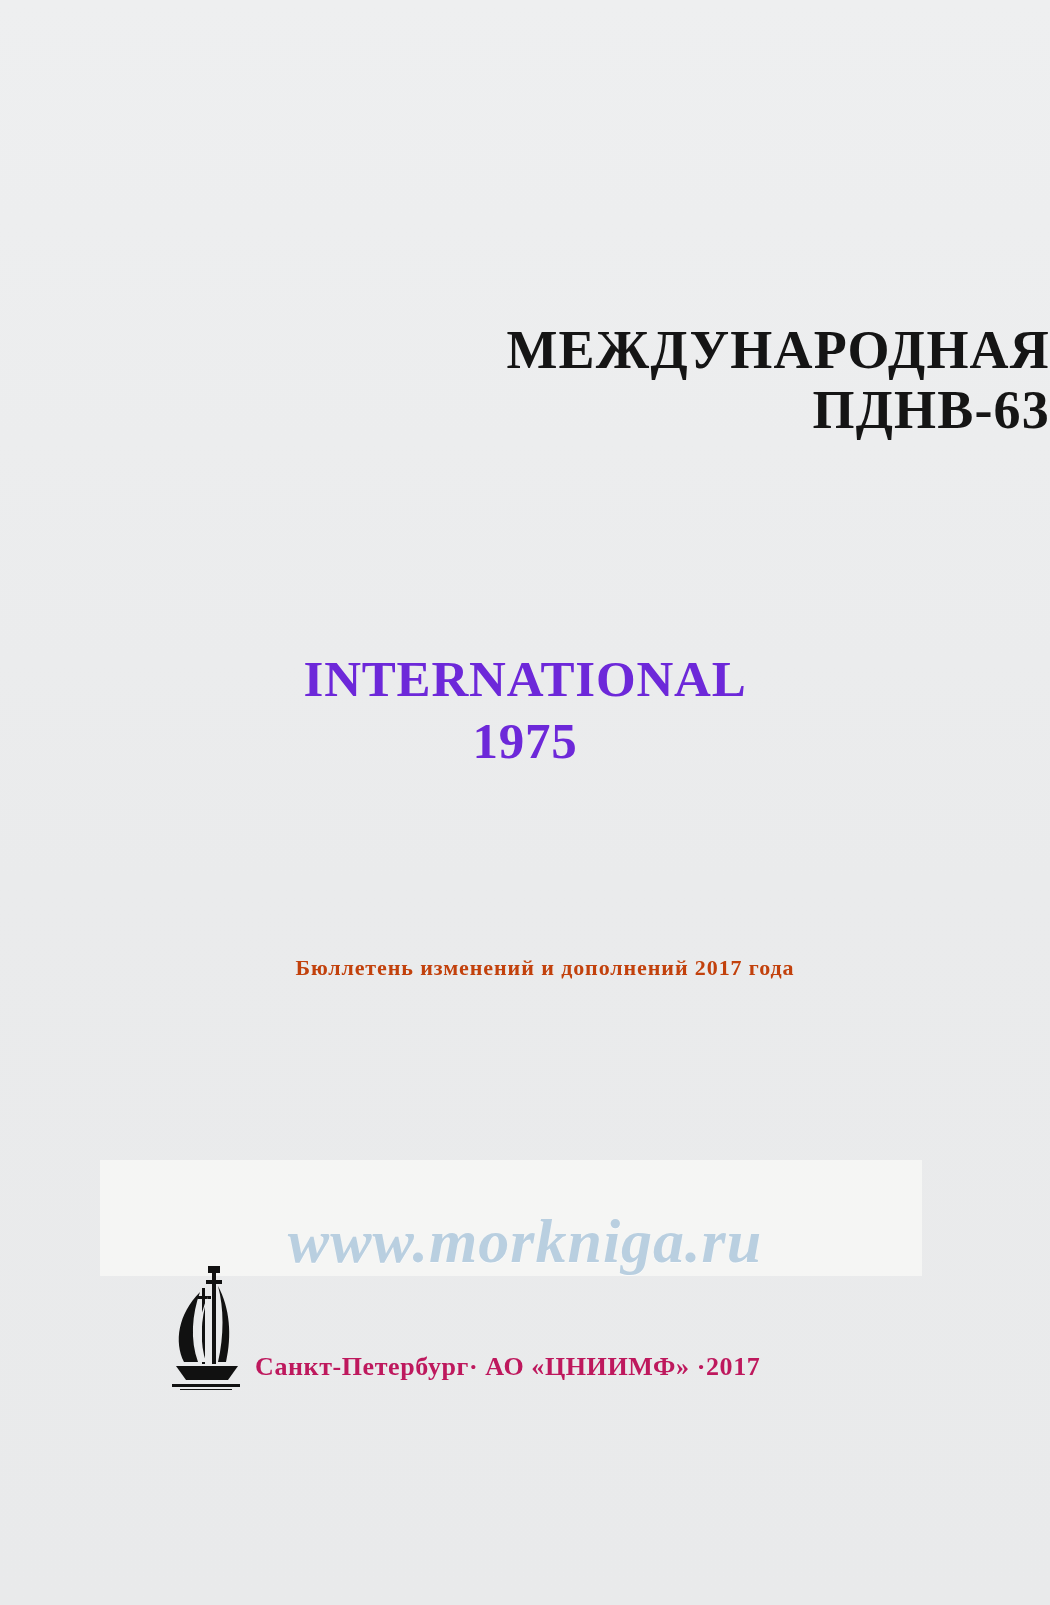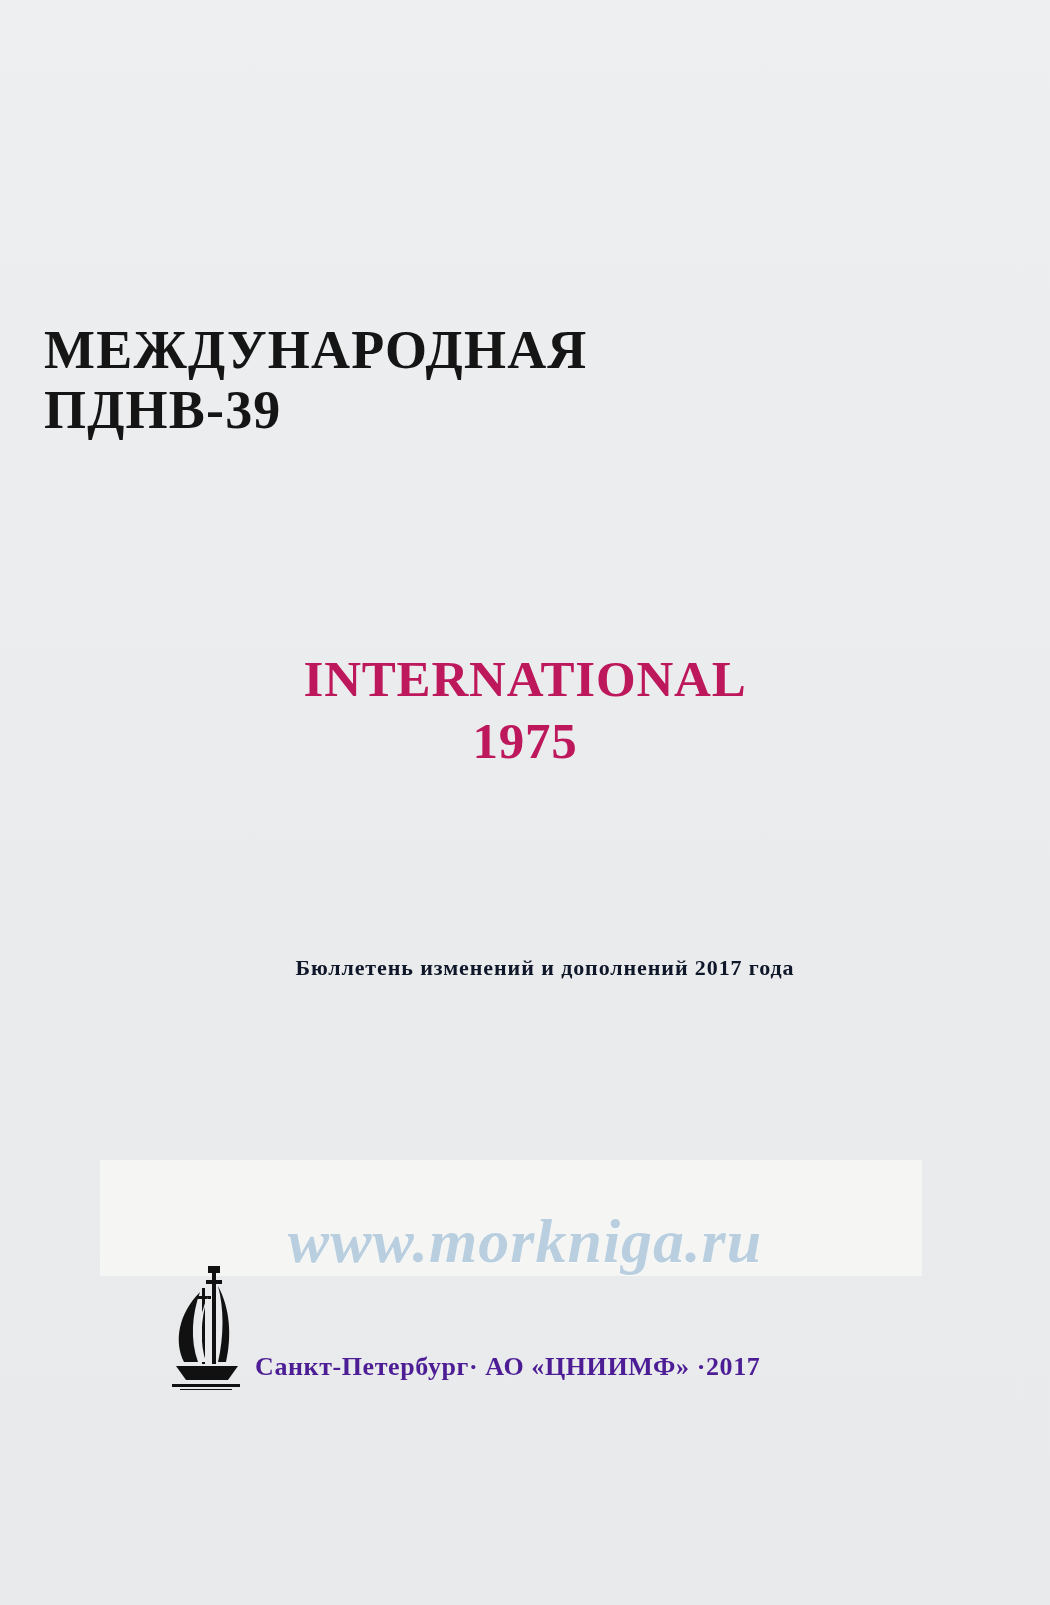--- a/index.html
+++ b/index.html
@@ -37,21 +37,21 @@
     right: 0;
     top: 0;
     bottom: 0;
   }
 
   .title-ru {
     position: absolute;
     top: 320px;
     left: 0;
     right: 0;
-    text-align: left;
+    text-align: right;
     font-family: "Liberation Serif", serif;
     font-weight: bold;
     font-size: 54px;
     line-height: 1.12;
     letter-spacing: 1.2px;
     color: #151515;
     padding-left: 44px;
   }
   .title-ru .line { display: block; white-space: nowrap; }
 
@@ -59,35 +59,35 @@
     position: absolute;
     top: 648px;
     left: 0;
     right: 0;
     text-align: center;
     font-family: "Liberation Serif", serif;
     font-weight: bold;
     font-size: 51px;
     line-height: 1.22;
     letter-spacing: 0.8px;
-    color: #be185d;
+    color: #6d28d9;
   }
   .title-en .line { display: block; white-space: nowrap; }
 
   .subtitle {
     position: absolute;
     top: 955px;
     left: 0;
     right: 0;
     text-align: center;
     font-family: "Liberation Serif", serif;
     font-weight: bold;
     font-size: 22px;
     letter-spacing: 0.9px;
-    color: #0f172a;
+    color: #c2410c;
     margin-left: 40px;
   }
 
   
   .watermark {
     position: absolute;
     left: 100px;
     top: 1160px;
     width: 822px;
     height: 116px;
@@ -110,42 +110,42 @@
   }
 
   .imprint {
     position: absolute;
     top: 1352px;
     left: 255px;
     font-family: "Liberation Serif", serif;
     font-weight: bold;
     font-size: 26px;
     letter-spacing: 0.6px;
-    color: #4c1d95;
+    color: #be185d;
   }
 
   .logo {
     position: absolute;
     left: 170px;
     top: 1262px;
     width: 72px;
     height: 128px;
   }
 
   .logo svg { display: block; }
 </style>
 </head>
 <body>
 
 <div class="page">
   <div class="content">
 
     <div class="title-ru">
       <span class="line">МЕЖДУНАРОДНАЯ</span>
-      <span class="line">ПДНВ-39</span>
+      <span class="line">ПДНВ-63</span>
     </div>
 
     <div class="title-en">
       <span class="line">INTERNATIONAL</span>
       <span class="line">1975</span>
     </div>
 
     <div class="subtitle">Бюллетень изменений и дополнений 2017 года</div>
 
     <div class="watermark"></div>

